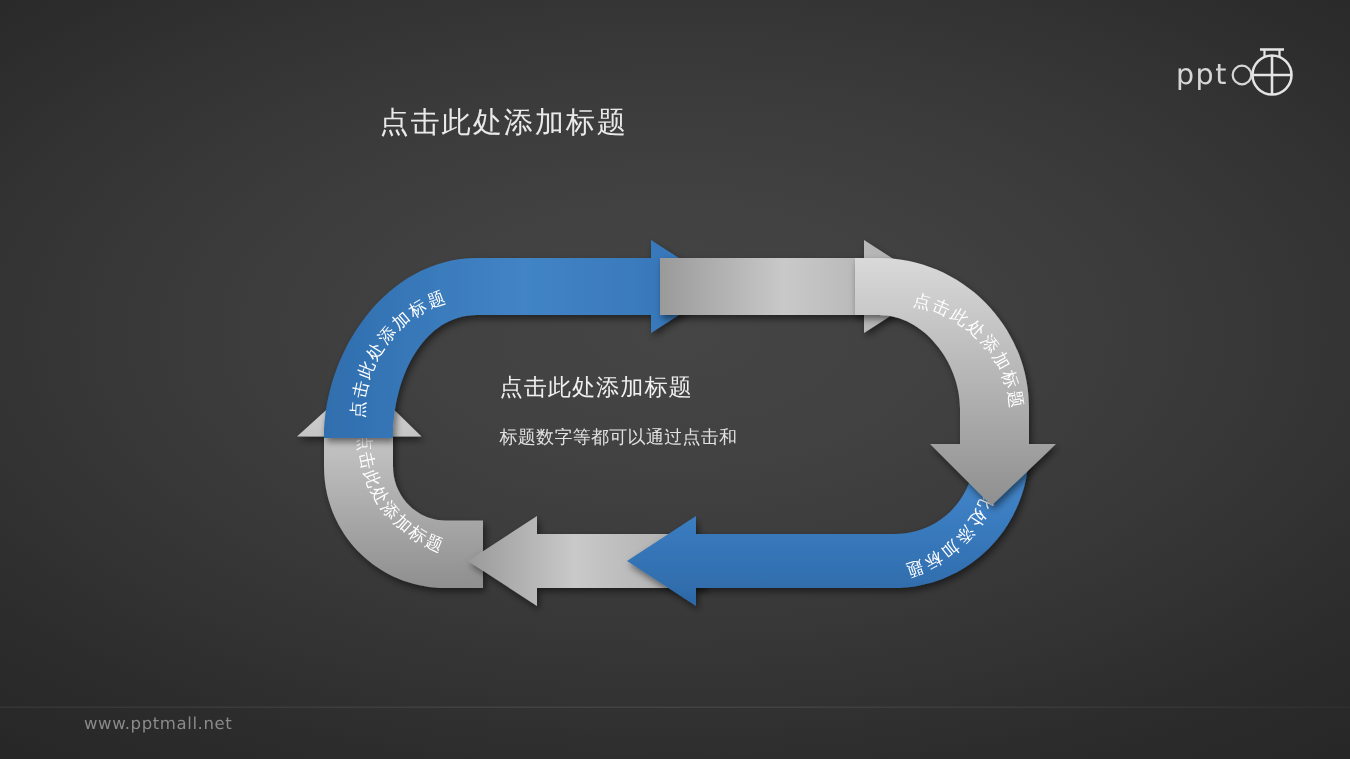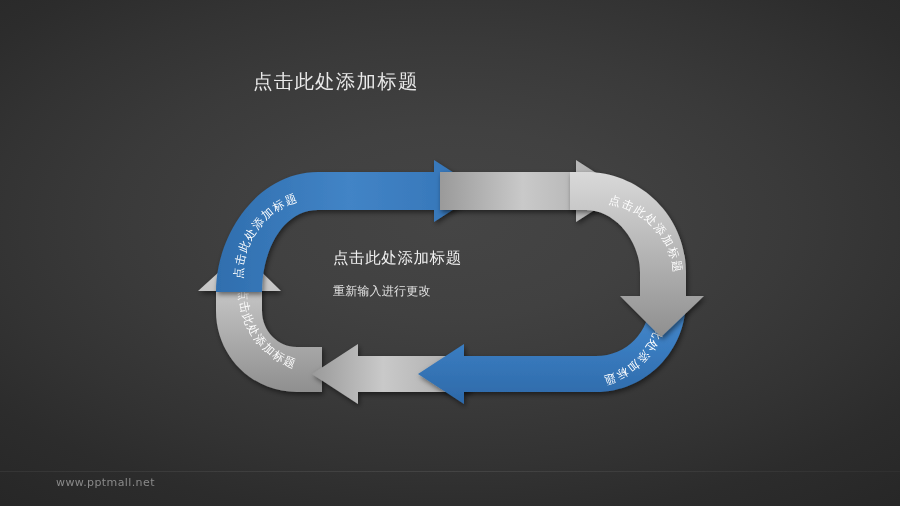--- a/index.html
+++ b/index.html
@@ -107,20 +107,32 @@
     font-size: 11px;
     color: #8a8a8a;
     letter-spacing: 0.4px;
   }
 </style>
 </head>
 <body>
 
 <div class="slide">
 
+  <div class="logo">
+    <svg width="96" height="44" viewBox="0 0 96 44">
+      <text x="0" y="30" font-family="DejaVu Sans, Liberation Sans, sans-serif" font-size="19" fill="#d6d6d6" letter-spacing="1">ppt</text>
+      <circle cx="44" cy="24" r="6.2" fill="none" stroke="#d6d6d6" stroke-width="1.5"></circle>
+      <circle cx="64" cy="24" r="13" fill="none" stroke="#e4e4e4" stroke-width="1.7"></circle>
+      <line x1="51" y1="24" x2="77" y2="24" stroke="#e4e4e4" stroke-width="1.7"></line>
+      <line x1="64" y1="11" x2="64" y2="37" stroke="#e4e4e4" stroke-width="1.7"></line>
+      <line x1="56" y1="7" x2="72" y2="7" stroke="#e4e4e4" stroke-width="1.7"></line>
+      <line x1="59" y1="7" x2="59" y2="12" stroke="#e4e4e4" stroke-width="1.5"></line>
+      <line x1="69" y1="7" x2="69" y2="12" stroke="#e4e4e4" stroke-width="1.5"></line>
+    </svg>
+  </div>
 
   <div class="page-title">点击此处添加标题</div>
 
   <svg class="diagram" viewBox="0 0 900 506">
     <defs>
       <linearGradient id="gradBlueV" x1="0" y1="0" x2="0" y2="1">
         <stop offset="0%" stop-color="#4a8ccd"></stop>
         <stop offset="45%" stop-color="#3a7cc0"></stop>
         <stop offset="100%" stop-color="#2d69a8"></stop>
       </linearGradient>
@@ -193,19 +205,19 @@
                L 686 296 L 704 296 L 661 337 L 620 296 L 640 296
                L 640 272 C 640 242 616 210 586 210 L 570 210 Z" fill="url(#gradGrayV)"></path>
     </g>
     <text class="arrow-label">
       <textPath href="#pathTopRightLbl" startOffset="4%">点击此处添加标题</textPath>
     </text>
   </svg>
 
   <div class="center-block">
     <div class="center-title">点击此处添加标题</div>
-    <div class="center-line">重新输入进行更改</div>
+    <div class="center-line">标题数字等都可以通过点击和</div>
   </div>
 
   <div class="footer-rule"></div>
   <div class="footer-url">www.pptmall.net</div>
 
 </div>
 
 </body></html>

